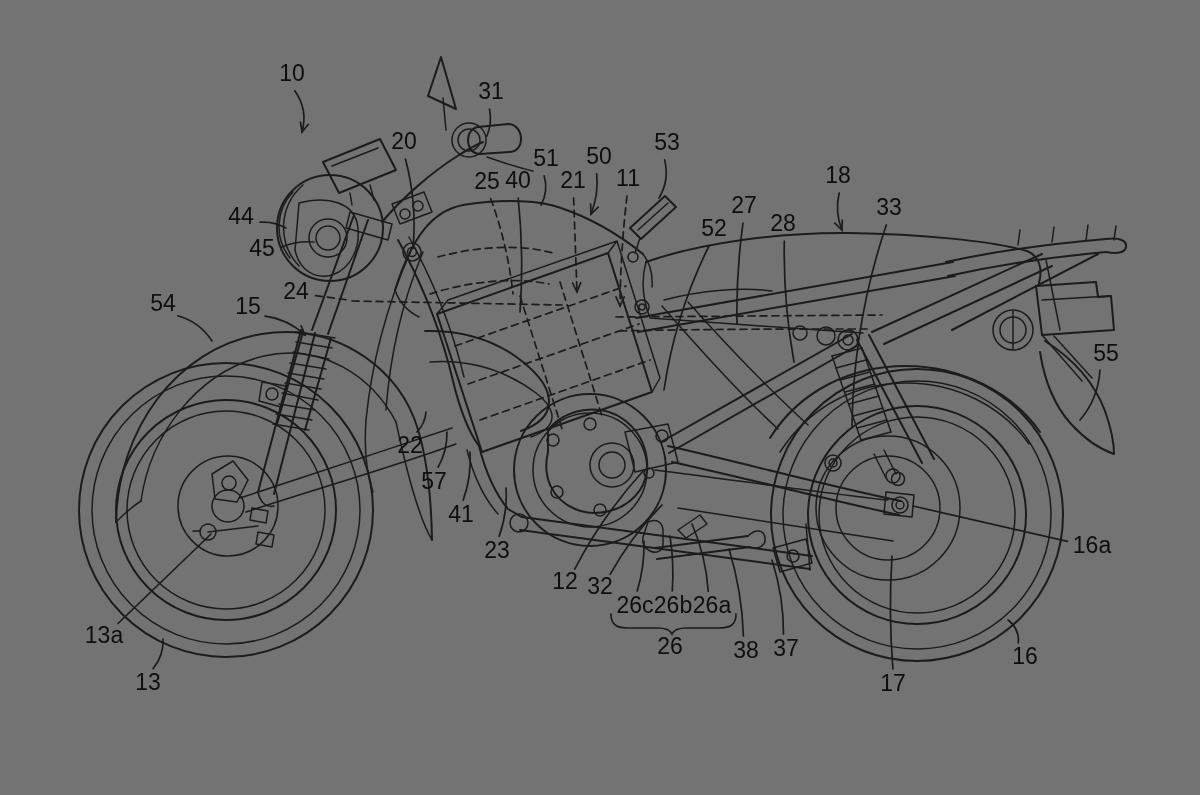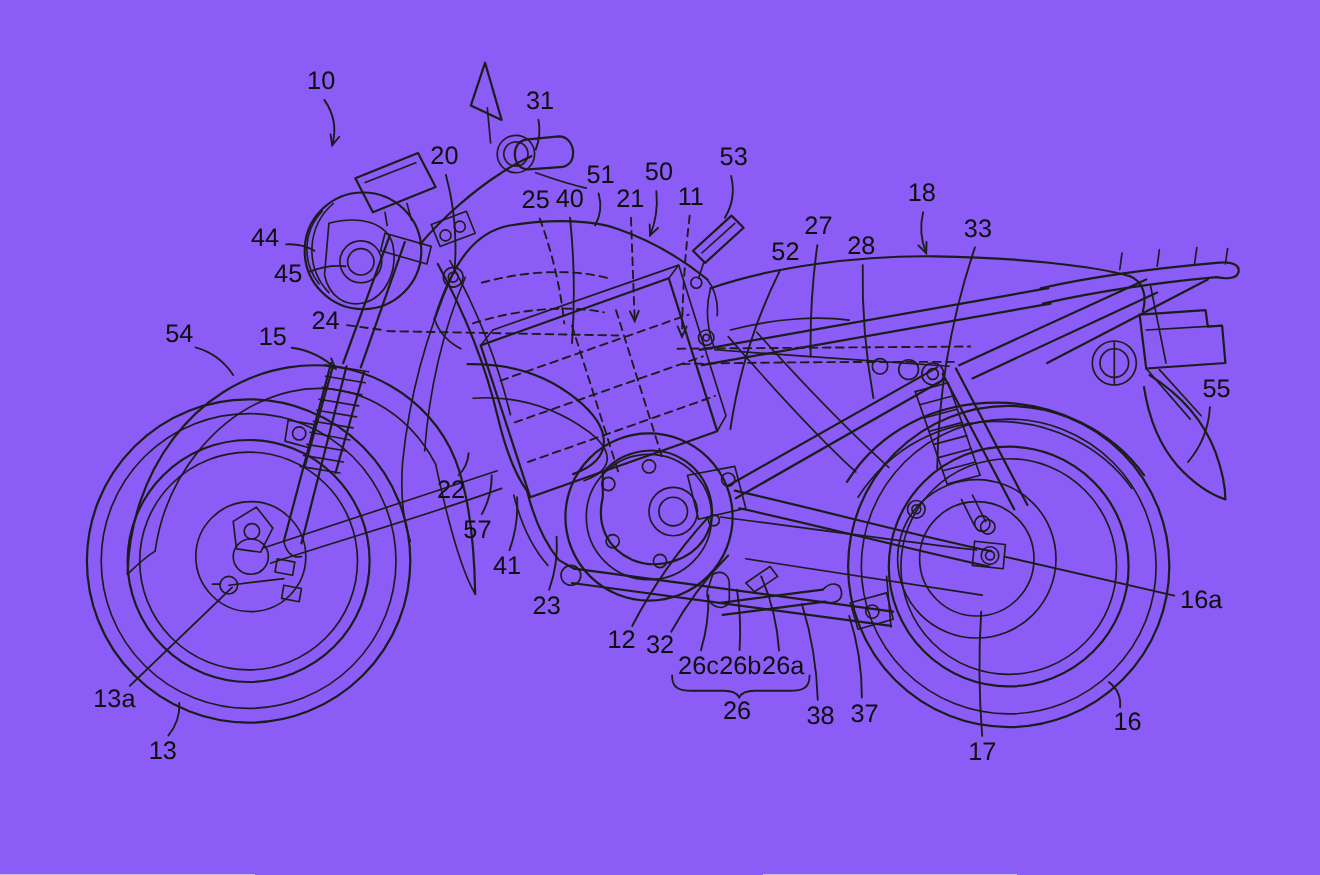--- a/index.html
+++ b/index.html
@@ -1,16 +1,16 @@
 <!DOCTYPE html>
 <html style="--line: #1c1c1c;"><head>
 <meta charset="utf-8">
 <style>
   html,body{margin:0;padding:0;background:#ffffff;}
-  .page{position:relative;width:1200px;height:795px;background:#8b5cf6;overflow:hidden;
+  .page{position:relative;width:1200px;height:795px;background:#737373;overflow:hidden;
         font-family:"Liberation Sans",sans-serif;}
   svg{display:block;}
   #art *{stroke:var(--line,#1c1c1c);fill:none;stroke-width:2;stroke-linecap:round;stroke-linejoin:round;}
   #art .t{stroke-width:1.5;}
   #art .d{stroke-dasharray:7 5;stroke-width:1.7;}
   .lbl{font-family:"Liberation Sans",sans-serif;font-size:23px;fill:#0e0e0e;
        text-anchor:middle;dominant-baseline:middle;}
   .leader{stroke:#1c1c1c;stroke-width:1.7;fill:none;stroke-linecap:round;}
   .leader.dash{stroke-dasharray:7 5;}
   .ahead{stroke:#1c1c1c;stroke-width:1.7;fill:none;stroke-linecap:round;}

